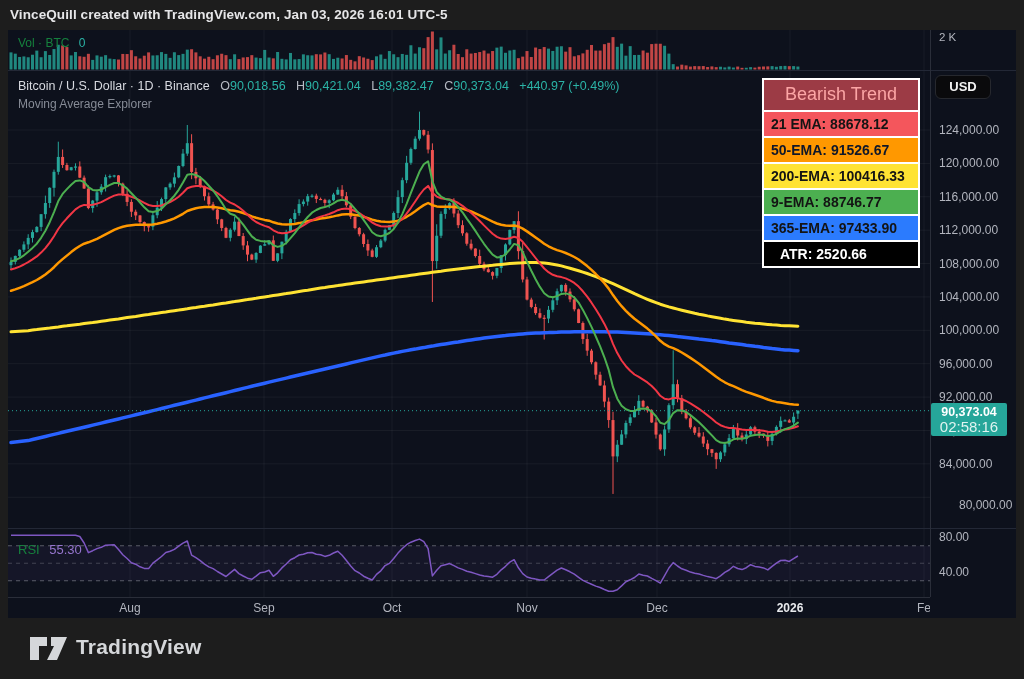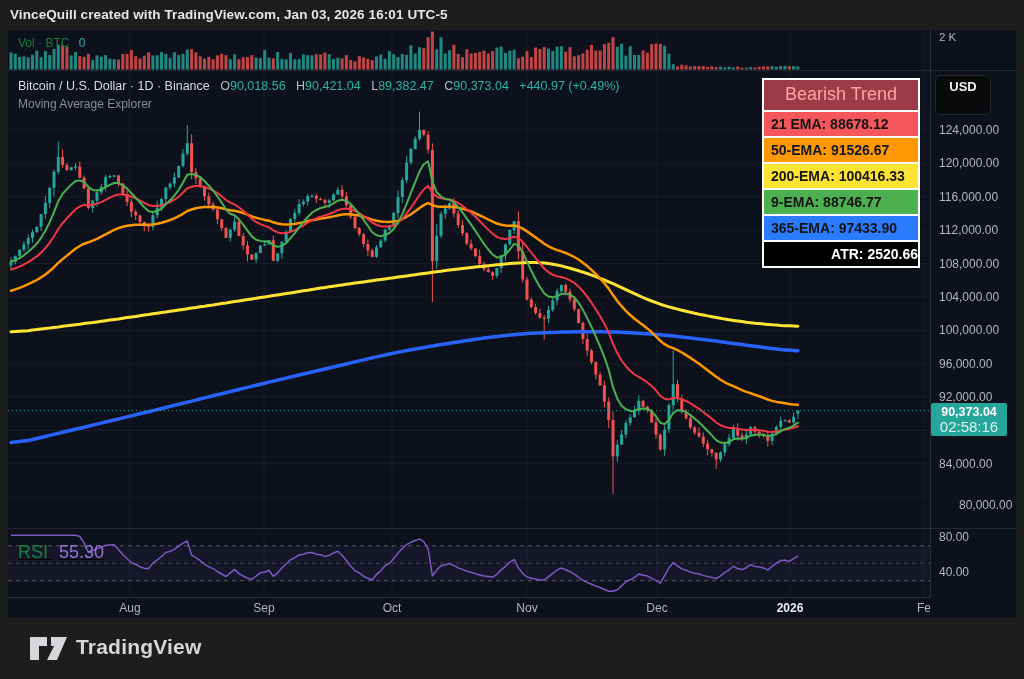--- a/index.html
+++ b/index.html
@@ -7,32 +7,32 @@
   *{box-sizing:border-box;}
   #top-bar{position:absolute;left:0;top:0;width:1024px;height:30px;background:#1d1d1d;}
   #top-bar .txt{position:absolute;left:10px;top:0;line-height:30px;font-size:13.5px;font-weight:700;color:#e6e6e8;letter-spacing:.1px;}
   #widget{position:absolute;left:8px;top:30px;width:1008px;height:588px;background:#0d111c;}
   svg{position:absolute;display:block;}
   .sep{position:absolute;left:0;width:1008px;height:1px;background:#232836;}
   .ovl{position:absolute;font-size:12.5px;white-space:nowrap;z-index:4;}
   .grey{color:#15803d;} .teal{color:#2bb3a6;} .white{color:#d8dae0;}
   .lbl-letter{color:#b7bbc4;margin-left:7px;}
   #mae{font-size:12px;color:#868b96;}
-  #rsi-row{font-size:18px;text-decoration:underline;}
+  #rsi-row{font-size:13px;}
   #rsi-row .val{color:#9575cd;margin-left:6px;}
   
   #legend{position:absolute;left:754px;top:48px;width:158px;background:#ffffff;border:2px solid #ffffff;z-index:6;padding:0px;}
   #legend .hdr{background:#9c3b45;color:#fff;font-size:18px;text-align:center;padding:4px 0 5px;margin-bottom:2px;}
   #legend .row{font-size:14px;font-weight:700;color:#141414;padding:4px 0 4px 7px;margin-bottom:2px;}
   #legend .row:last-child{margin-bottom:0;}
-  #legend .row.center{text-align:right;padding-left:8px;}
+  #legend .row.center{text-align:left;padding-left:16px;}
   
   #axis-col{position:absolute;left:922px;top:0;width:86px;height:567px;border-left:1px solid #2a2e39;z-index:3;}
   .ptick{position:absolute;left:8px;font-size:12px;color:#b2b5be;}
-  #usd-btn{position:absolute;left:4px;top:45px;width:56px;height:40px;background:#0a0a0c;border:1px solid #26282e;
+  #usd-btn{position:absolute;left:4px;top:45px;width:56px;height:24px;background:#0a0a0c;border:1px solid #26282e;
     border-radius:6px;color:#f2f2f2;font-size:13px;font-weight:600;text-align:center;line-height:22px;cursor:pointer;}
   #price-tag{position:absolute;left:0px;width:76px;height:33px;background:#26a69a;border-radius:2px;z-index:5;
     color:#fff;text-align:center;padding-top:2px;}
   #price-tag .p{font-size:12.5px;font-weight:700;line-height:15px;}
   #price-tag .cd{font-size:15px;color:#dff3f0;line-height:13px;}
   
   #time-axis{position:absolute;left:0;top:567px;width:922px;height:21px;border-top:1px solid #2a2e39;overflow:hidden;z-index:3;}
   .mlab{position:absolute;top:0;line-height:20px;font-size:12px;color:#b2b5be;transform:translateX(-50%);}
   .mlab.bold{font-weight:700;color:#e8eaed;}
   #footer{position:absolute;left:0;top:618px;width:896px;height:61px;background:#1d1d1d;}

